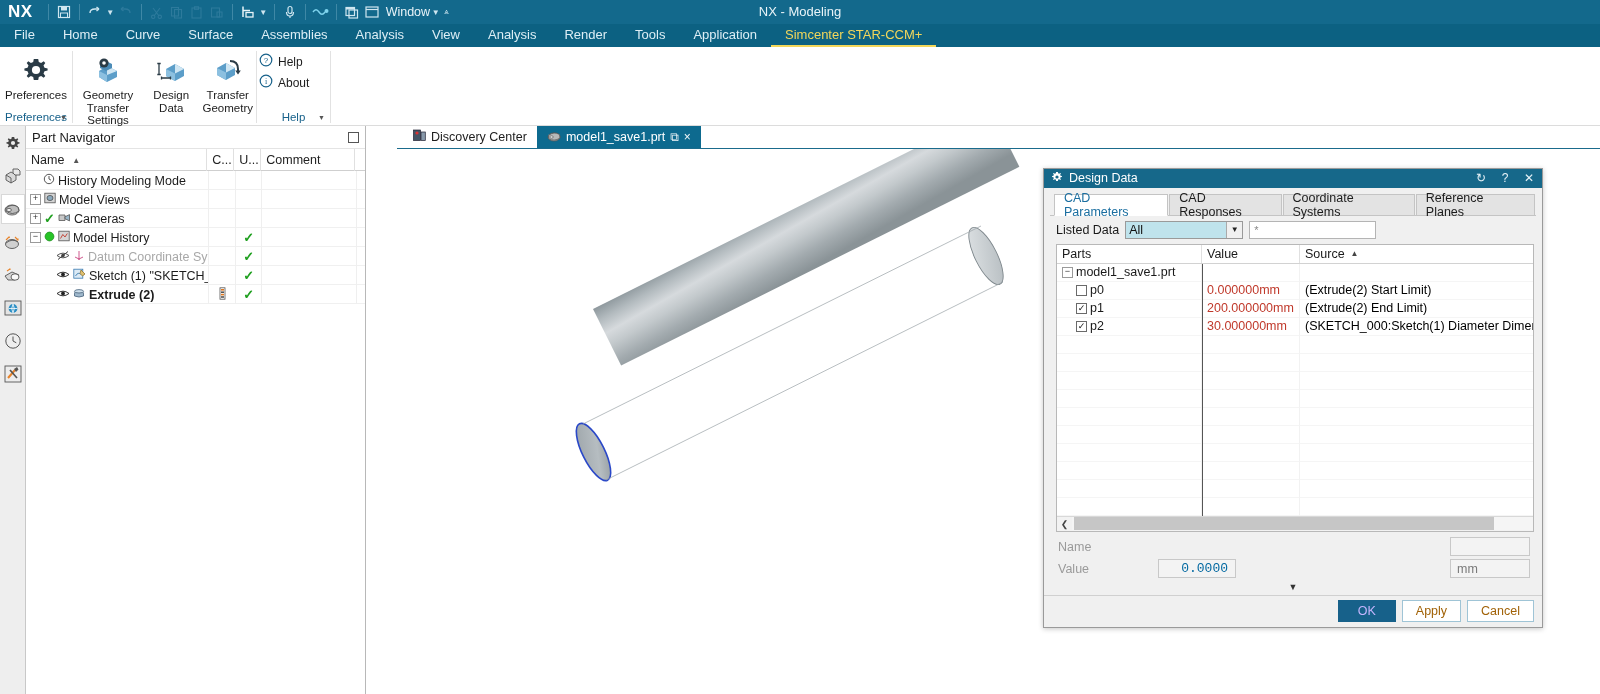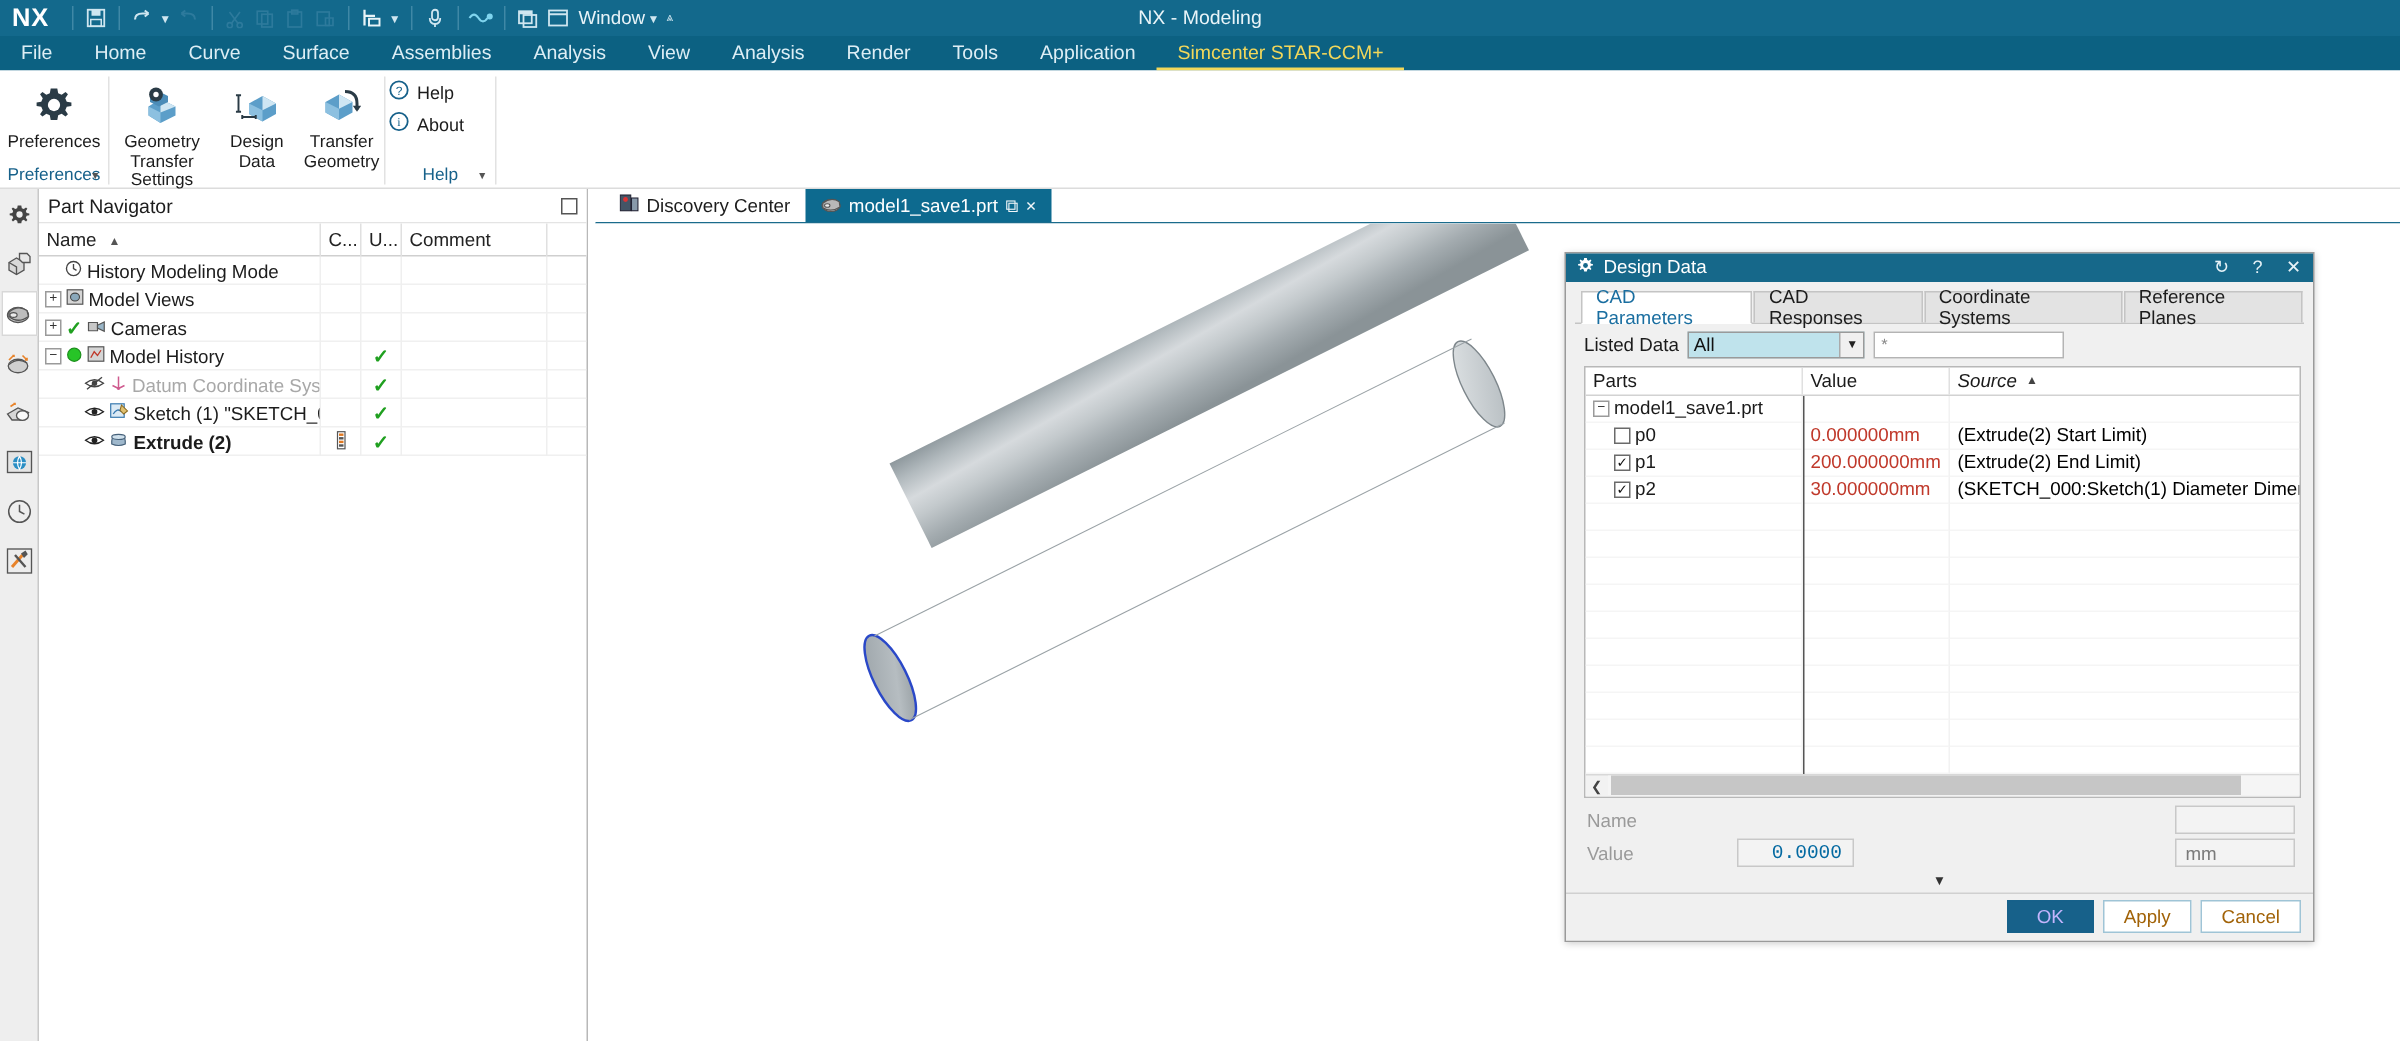--- a/index.html
+++ b/index.html
@@ -90,21 +90,21 @@
     display: flex; flex-direction: column; align-items: center; padding-top: 2px;
   }
   .res-ico {
     width: 24px; height: 30px; display: flex; align-items: center;
     justify-content: center; margin-bottom: 3px;
   }
   .res-ico.sel { background: #ffffff; border: 1px solid #d8d8d8; }
 
   
   .navpanel {
-    position: absolute; top: 126px; left: 26px; width: 366px; height: 568px;
+    position: absolute; top: 126px; left: 26px; width: 340px; height: 568px;
     background: #ffffff; border-right: 1px solid #b8b8b8;
     display: flex; flex-direction: column;
   }
   .nav-header {
     height: 23px; display: flex; align-items: center; padding: 0 6px;
     font-size: 13px; color: #1c1c1c; background: #ffffff;
     border-bottom: 1px solid #e4e4e4; justify-content: space-between;
   }
   .nav-pinbox { width: 11px; height: 11px; border: 1.5px solid #555; }
   .nav-colhdr {
@@ -216,21 +216,21 @@
     margin: 1px 2px 0 6px; display: flex; flex-direction: column; overflow: hidden;
     position: relative;
   }
   .grid-hdr { display: flex; height: 19px; border-bottom: 1px solid #d2d2d2; font-size: 12.5px; }
   .grid-hdr > div {
     display: flex; align-items: center; gap: 6px; padding: 0 5px;
     border-right: 1px solid #e0e0e0;
   }
   .gc-parts { width: 145px; }
   .gc-value { width: 98px; }
-  .gc-source { flex: 1; border-right: none !important; font-style: italic; }
+  .gc-source { flex: 1; border-right: none !important; }
   .grid-rows { flex: 1; position: relative; }
   .grow { display: flex; height: 18px; font-size: 12.5px; }
   .grow > div {
     display: flex; align-items: center; padding: 0 5px;
     border-right: 1px solid #f2f2f2; border-bottom: 1px solid #f5f5f5;
   }
   .gr-parts { width: 145px; gap: 3px; }
   .gr-value { width: 98px; color: #c0392b; }
   .gr-source { flex: 1; color: #000000; white-space: nowrap; overflow: hidden; border-right: none !important; }
   .chk {

